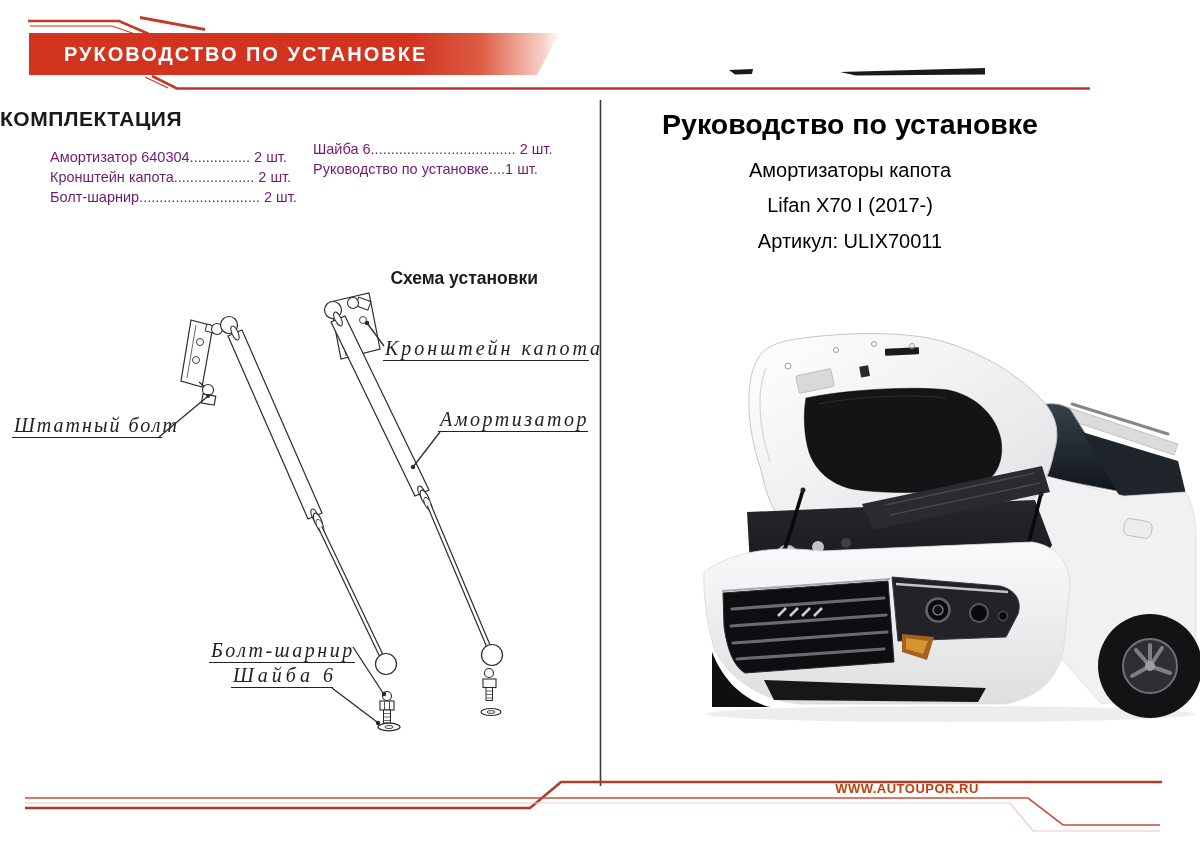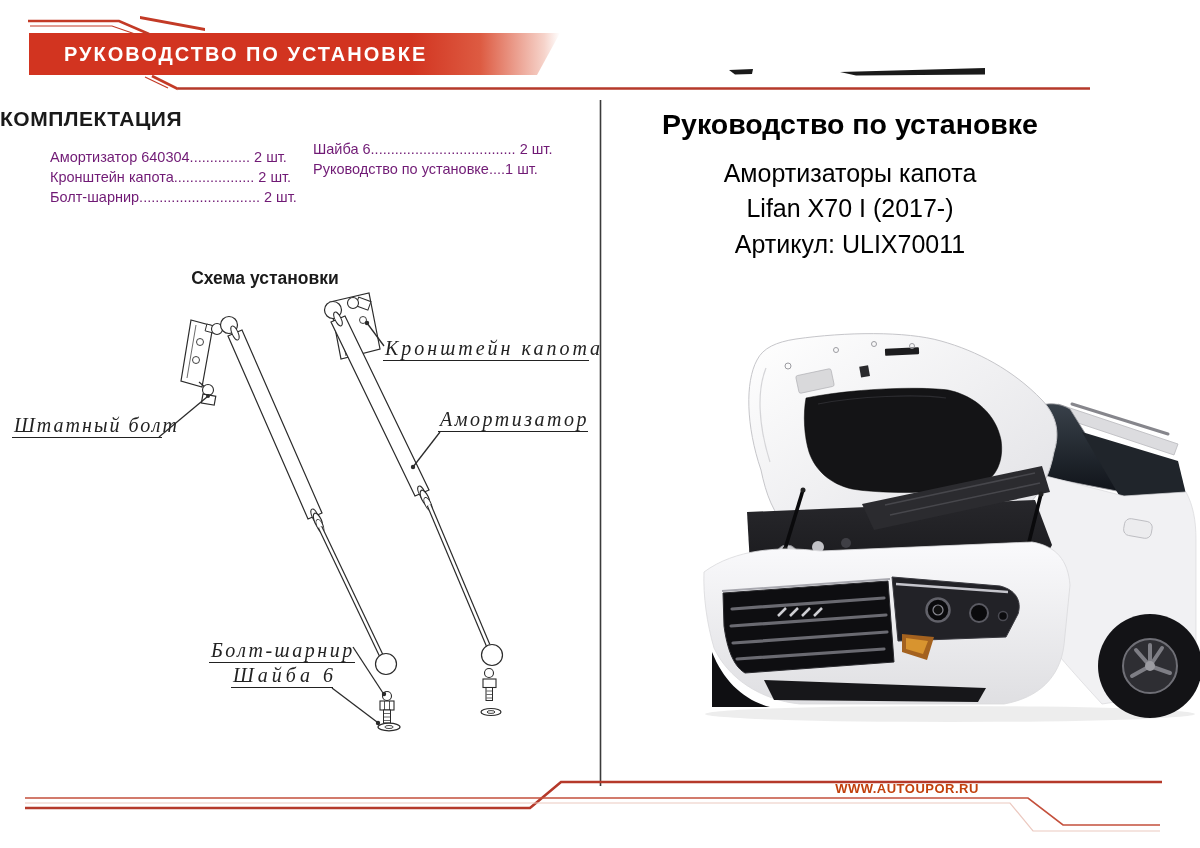--- a/index.html
+++ b/index.html
@@ -5,25 +5,25 @@
   html,body{margin:0;padding:0;background:#fff;}
   .page{position:relative;width:1200px;height:848px;background:#ffffff;overflow:hidden;
         font-family:"Liberation Sans", sans-serif;color:#1a1a1a;padding-left:36px;}
   .abs{position:absolute;}
   svg.art{position:absolute;left:0;top:0;width:1200px;height:848px;pointer-events:none;}
   .banner-text{left:64px;top:43px;font-size:20px;font-weight:bold;color:#fff;letter-spacing:2px;white-space:nowrap;}
   .kit-title{left:0;width:570px;top:107px;text-align:left;font-size:21px;font-weight:bold;letter-spacing:.5px;}
   .kit-col{font-size:14.5px;line-height:20px;white-space:nowrap;color:#701a75;}
   .kit-col1{left:50px;top:147px;}
   .kit-col2{left:313px;top:139px;}
-  .schema-title{left:0;width:530px;top:268px;text-align:center;font-size:17.5px;font-weight:bold;}
+  .schema-title{left:8px;width:530px;top:268px;text-align:right;font-size:17.5px;font-weight:bold;}
   .draw-label{font-family:"Liberation Serif", serif;font-style:italic;font-size:20px;color:#222;
               border-bottom:1.5px solid #222;padding:0 0 1px 2px;line-height:21px;white-space:nowrap;}
   .r-title{left:600px;width:500px;top:108px;text-align:center;font-size:28.5px;font-weight:bold;color:#000;}
-  .r-sub{left:600px;width:500px;text-align:center;font-size:25px;color:#000;}
+  .r-sub{left:600px;width:500px;text-align:center;font-size:20px;color:#000;}
   .footer-url{left:790px;width:234px;top:781px;text-align:center;font-size:13px;font-weight:bold;
               letter-spacing:.5px;color:#c2410c;white-space:nowrap;}
 </style>
 </head>
 <body>
 
 <div class="page">
 
   <svg class="art" viewBox="0 0 1200 848">
     <defs>

